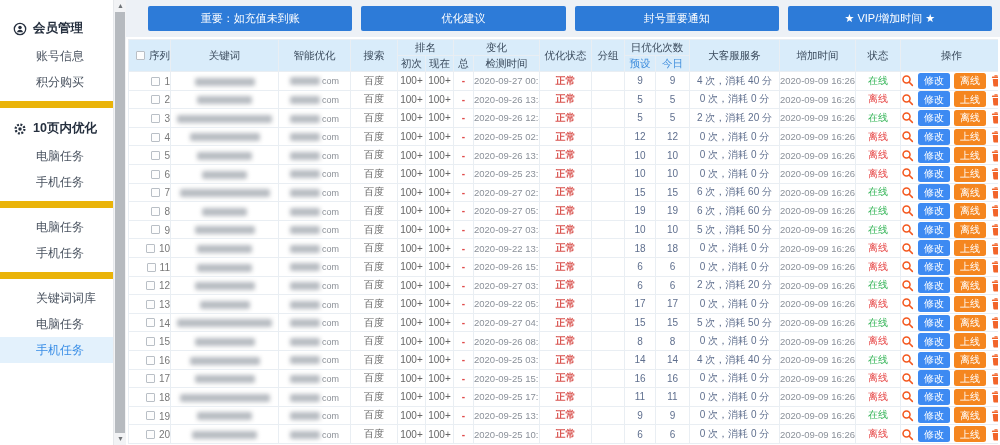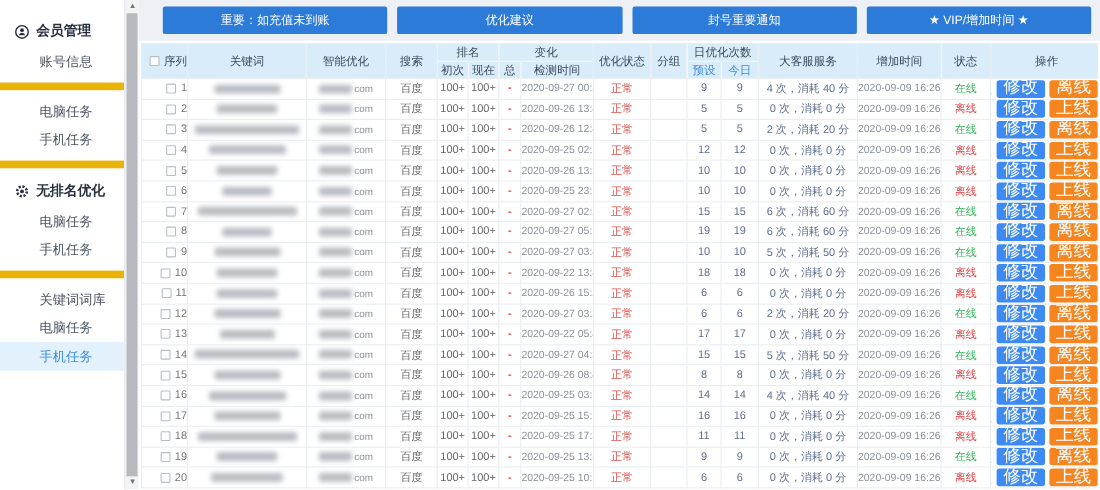--- a/index.html
+++ b/index.html
@@ -60,31 +60,31 @@
   tbody td { height:18.6px; }
 
   .cb {
     display:inline-block; width:9px; height:9px; border:1px solid #b9bfc6; border-radius:1px;
     background:#fdfdfd; vertical-align:middle; margin-right:4px; cursor:pointer;
   }
   .seqn { vertical-align:middle; color:#777; }
   .blur { display:inline-block; height:8px; background:#9aa0a8; border-radius:2px;
     filter:blur(2.2px); opacity:.7; vertical-align:middle; }
   .suf { color:#8b9097; font-size:9px; margin-left:2px; vertical-align:middle; }
-  .t-red { color:#d9534f; }
+  .t-red { color:#d9534f;font-weight:bold; }
   .t-dash { color:#e04b4b; font-weight:bold; }
   .t-green { color:#35b558; }
   .t-offline { color:#e64545; }
   .t-time { color:#8a9099; font-size:9.5px; }
   .t-num { color:#5f6f8e; }
 
   .act { display:flex; align-items:center; justify-content:center; gap:4px; }
   .mini {
-    border:none; border-radius:2.5px; color:#fff; font-size:16px; padding:2.5px 6px;
-    cursor:pointer; font-family:Liberation Mono, monospace; line-height:11px;
+    border:none; border-radius:2.5px; color:#fff; font-size:10px; padding:2.5px 6px;
+    cursor:pointer; font-family:Liberation Serif, serif; line-height:11px;
   }
   .mini.blue { background:#3d8af2; }
   .mini.orange { background:#f5861f; }
   .icon-btn { display:inline-flex; cursor:pointer; }
 </style>
 </head>
 <body>
 
 <div class="app">
 
@@ -94,35 +94,36 @@
           <span class="icn">
             <svg width="14" height="14" viewBox="0 0 16 16">
               <circle cx="8" cy="8" r="6.5" fill="none" stroke="#26303f" stroke-width="1.5"></circle>
               <circle cx="8" cy="6.2" r="2" fill="#26303f"></circle>
               <path d="M4.5 11.6c.7-1.9 2-2.8 3.5-2.8s2.8.9 3.5 2.8" fill="#26303f"></path>
             </svg>
           </span>
           <span>会员管理</span>
         </div>
         <div class="side-item">账号信息</div>
-      </div>
-      <div class="side-section">
-        <div class="side-item">电脑任务</div>
-        <div class="side-item">手机任务</div>
+        <div class="side-item">积分购买</div>
       </div>
       <div class="side-section">
         <div class="sec-head">
           <span class="icn">
             <svg width="14" height="14" viewBox="0 0 16 16">
               <circle cx="8" cy="8" r="5" fill="none" stroke="#26303f" stroke-width="2.6" stroke-dasharray="2.2 1.7"></circle>
               <circle cx="8" cy="8" r="2" fill="#26303f"></circle>
             </svg>
           </span>
-          <span>无排名优化</span>
+          <span>10页内优化</span>
         </div>
+        <div class="side-item">电脑任务</div>
+        <div class="side-item">手机任务</div>
+      </div>
+      <div class="side-section">
         <div class="side-item">电脑任务</div>
         <div class="side-item">手机任务</div>
       </div>
       <div class="side-section">
         <div class="side-item">关键词词库</div>
         <div class="side-item">电脑任务</div>
         <div class="side-item active">手机任务</div>
       </div>
     </div>
 

